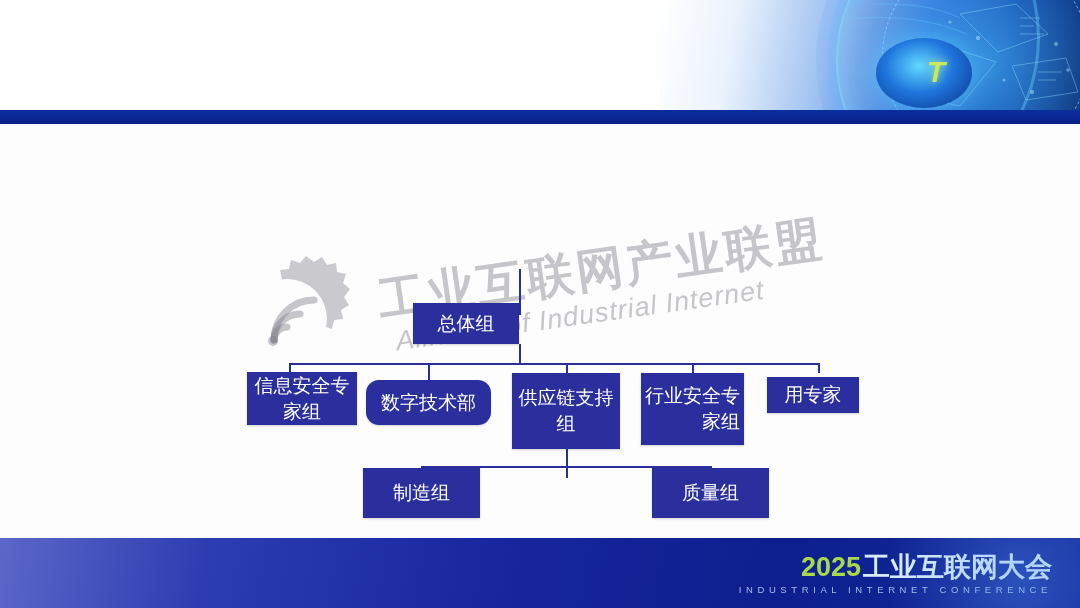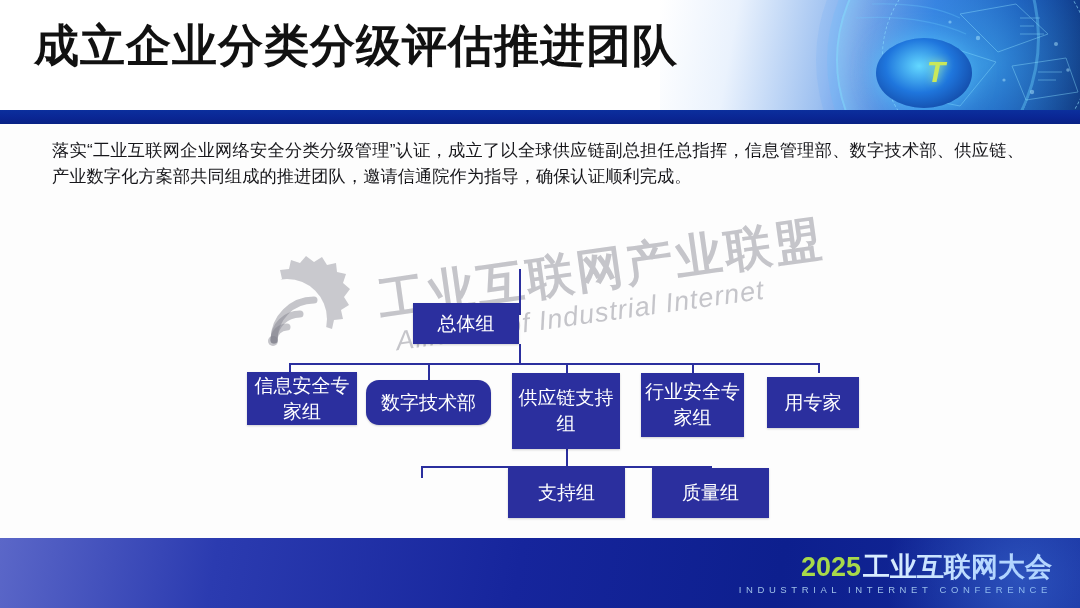--- a/index.html
+++ b/index.html
@@ -108,25 +108,23 @@
             <circle cx="344" cy="80" r="1.6"></circle>
         </g>
         <g stroke="#6fd3ff" stroke-width="1.2" fill="none" opacity="0.5">
           <path d="M212 4 Q268 2 300 18"></path>
           <path d="M196 18 Q262 14 306 34"></path>
         </g>
       </svg>
       <div class="art-core"></div>
       <div class="art-T">T</div>
     </div>
-    <div class="slide-title">成立企业分类分级评估推进团队</div>
   </div>
   <div class="header-bar"></div>
 
-  <div class="para">落实“工业互联网企业网络安全分类分级管理”认证，成立了以全球供应链副总担任总指挥，信息管理部、数字技术部、供应链、产业数字化方案部共同组成的推进团队，邀请信通院作为指导，确保认证顺利完成。</div>
 
   <div class="watermark">
     <svg class="wm-logo" viewBox="0 0 126 126">
       <g fill="rgba(128,128,140,.42)">
         <path d="M63 4 l9 3 6-7 8 6 8-5 5 8 9-2 1 9 9 2 -3 9 7 6 -6 8 5 8 -8 5 2 9 -9 1 -2 9 -9-3 -6 7 -8-6 -8 5 -5-8 -9 2 -1-9 -9-2 3-9 -7-6 6-8 -5-8 8-5 -2-9 9-1 2-9z"></path>
       </g>
       <circle cx="59" cy="63" r="40" fill="#fdfdfd"></circle>
       <g fill="none" stroke="rgba(128,128,140,.45)" stroke-width="7" stroke-linecap="round">
         <path d="M46 84 a26 26 0 0 1 26-26"></path>
         <path d="M46 84 a40 40 0 0 1 40-40"></path>
@@ -159,24 +157,24 @@
     <div class="line vline" style="left:421px;top:466px;height:12px;"></div>
     <div class="line vline" style="left:566px;top:466px;height:12px;"></div>
     <div class="line vline" style="left:710px;top:466px;height:12px;"></div>
 
 
     <div class="node" style="left:413px;top:303px;width:106px;height:41px;">总体组</div>
 
     <div class="node" style="left:247px;top:372px;width:110px;height:53px;">信息安全专家组</div>
     <div class="node" style="left:366px;top:380px;width:125px;height:45px;border-radius:13px;">数字技术部</div>
     <div class="node" style="left:512px;top:373px;width:108px;height:76px;">供应链支持组</div>
-    <div class="node" style="left:641px;top:373px;width:103px;height:64px;">行业安全专家组</div>
-    <div class="node" style="left:767px;top:377px;width:92px;height:51px;">用专家</div>
+    <div class="node" style="left:641px;top:373px;width:103px;height:72px;text-align:right;">行业安全专家组</div>
+    <div class="node" style="left:767px;top:377px;width:92px;height:36px;">用专家</div>
 
-    <div class="node" style="left:508px;top:468px;width:117px;height:50px;">支持组</div>
+    <div class="node" style="left:363px;top:468px;width:117px;height:50px;">制造组</div>
     <div class="node" style="left:652px;top:468px;width:117px;height:50px;">质量组</div>
   </div>
 
   <div class="footer">
     <div class="footer-logo">
       <div class="fl-main">
         <span class="fl-year">2025</span><span class="fl-cn">工业互联网大会</span>
       </div>
       <div class="fl-sub">INDUSTRIAL INTERNET CONFERENCE</div>
     </div>

